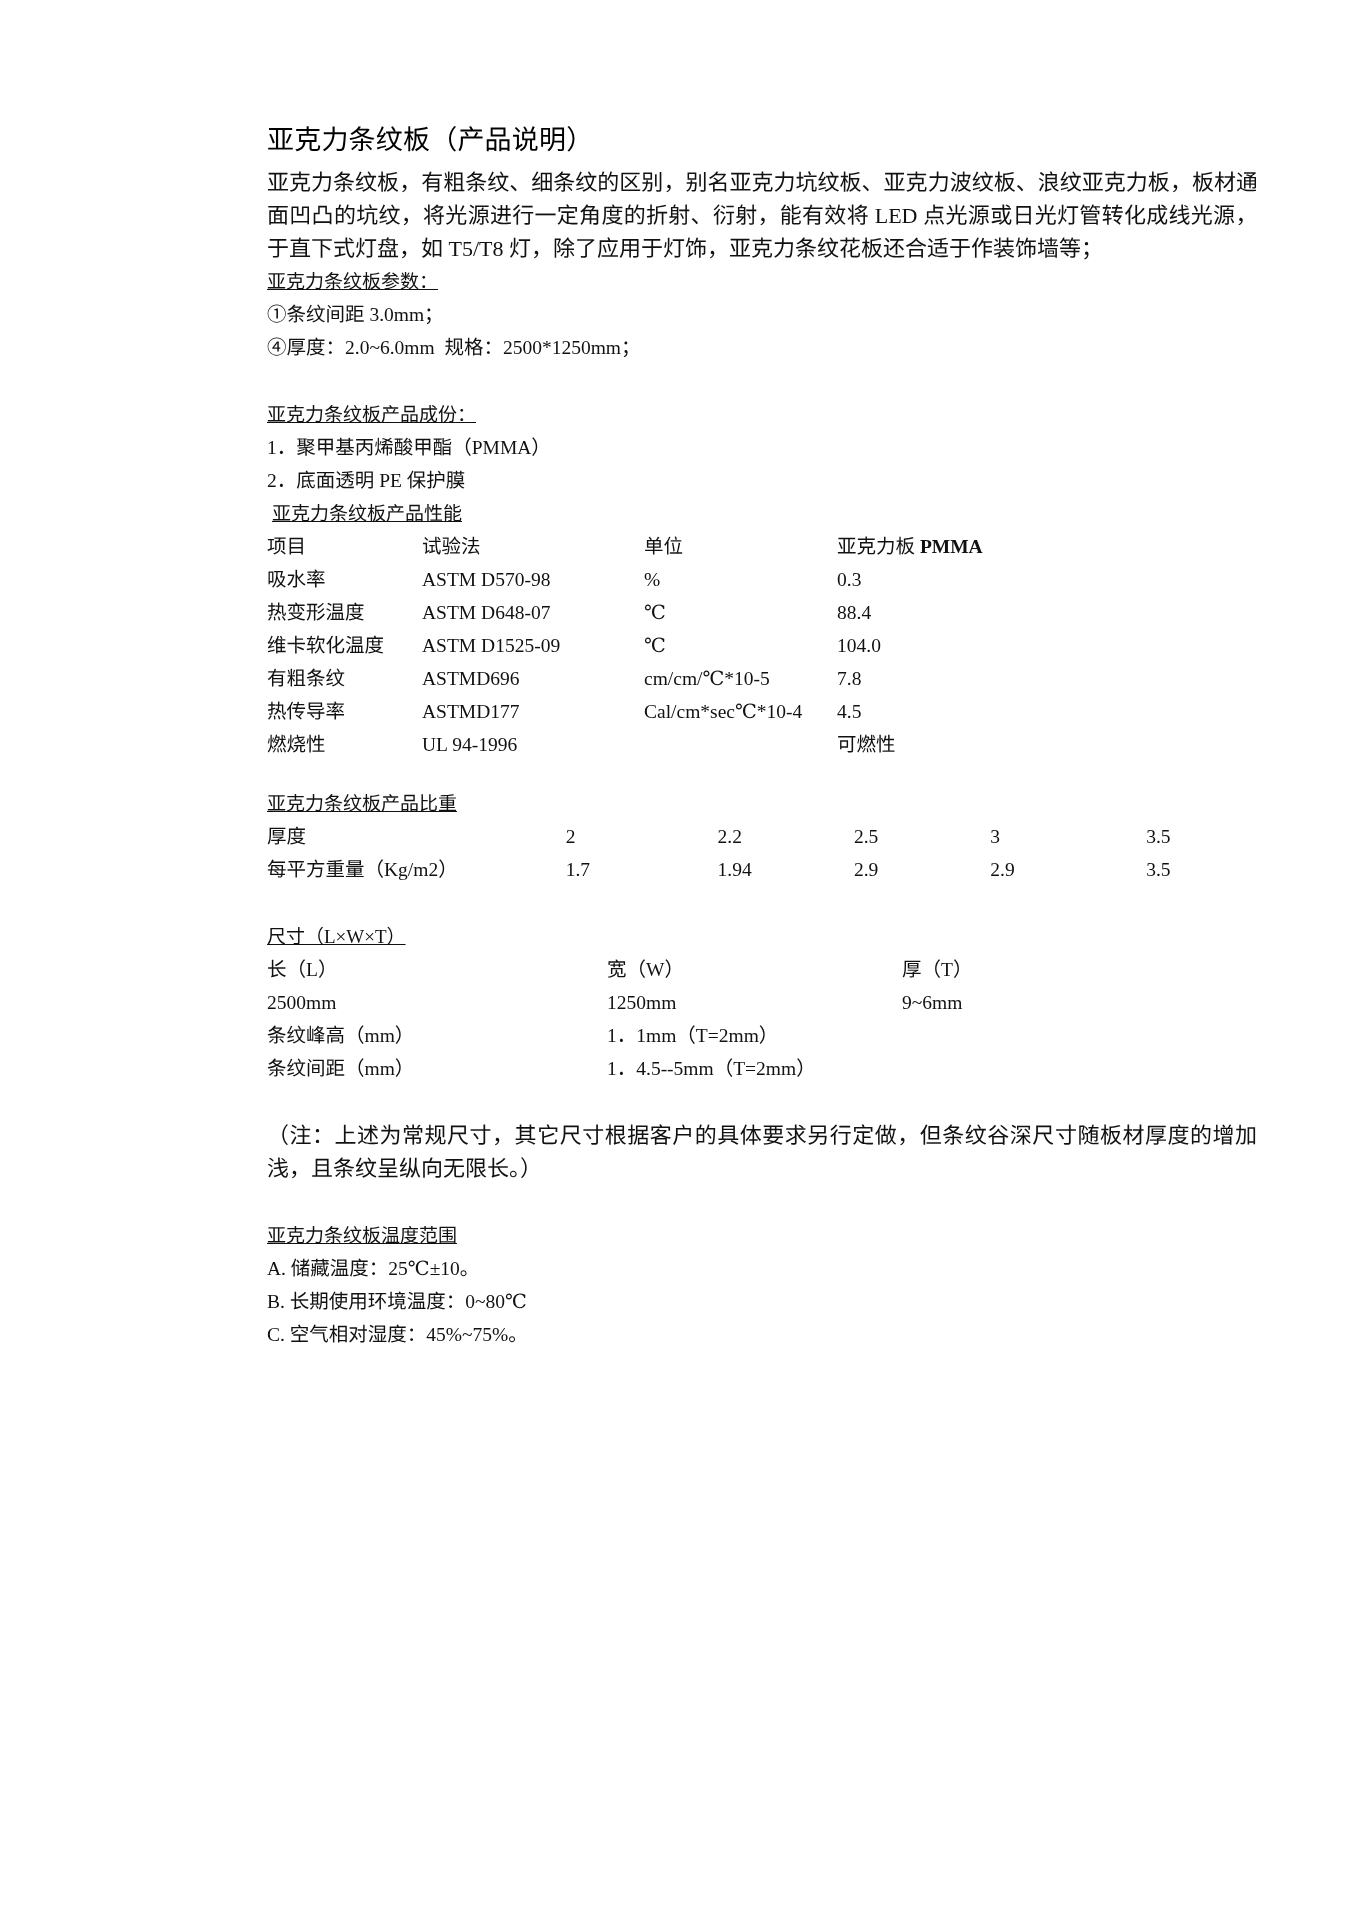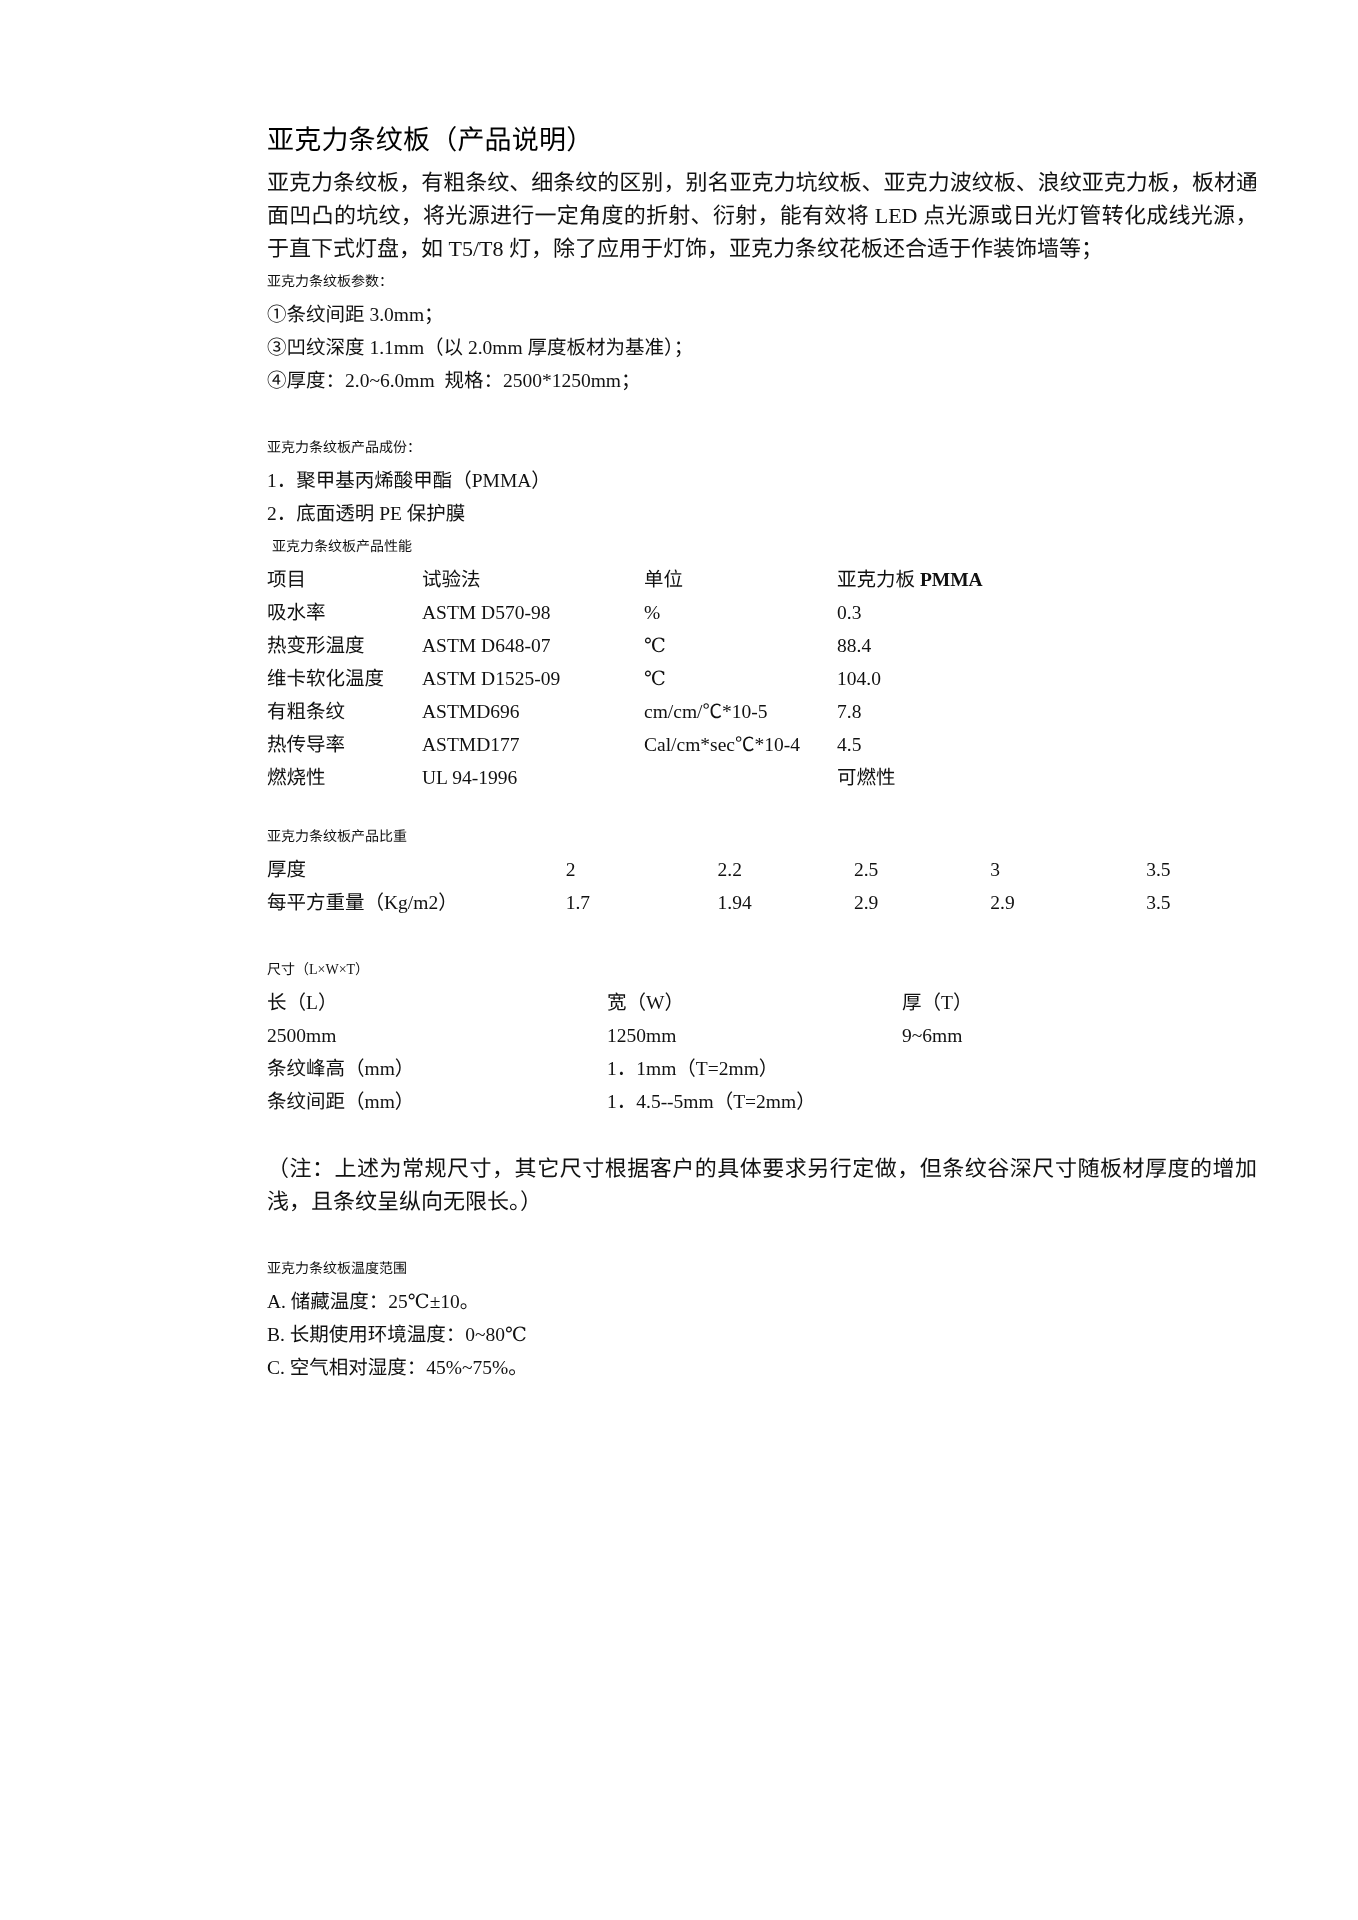--- a/index.html
+++ b/index.html
@@ -45,24 +45,25 @@
     color: #111;
   }
   .line {
     font-size: 19.5px;
     line-height: 33px;
     margin: 0;
     white-space: pre-wrap;
     color: #111;
   }
   .sec-head {
-    font-size: 14px;
-    line-height: 33px;
-    margin: 0;
-    color: #111;
+    font-size: 19px;
+    line-height: 33px;
+    margin: 0;
+    color: #111;
+    text-decoration: underline;
   }
   .indent-sm { padding-left: 5px; }
 
   .spacer-lg { height: 34px; }
   .spacer-md { height: 26px; }
 
   
   table.cols {
     border-collapse: collapse;
     width: 100%;
@@ -94,35 +95,34 @@
   .wt col.w2 { width: 105px; }
   .wt col.w3 { width: 105px; }
   .wt col.w4 { width: 120px; }
   .wt col.w5 { width: 120px; }
 
   
   .sz col.s0 { width: 340px; }
   .sz col.s1 { width: 295px; }
   .sz col.s2 { width: 400px; }
 
-  .nowrap { white-space: nowrap; font-family: Liberation Serif, serif; }
+  .nowrap { white-space: nowrap; }
 </style>
 </head>
 <body>
 
 <div class="page">
   <div class="content">
 
     <h1 class="doc-title">亚克力条纹板（产品说明）</h1>
 
     <p class="para">亚克力条纹板，有粗条纹、细条纹的区别，别名亚克力坑纹板、亚克力波纹板、浪纹亚克力板，板材通过表面凹凸的坑纹，将光源进行一定角度的折射、衍射，能有效将 LED 点光源或日光灯管转化成线光源，适用于直下式灯盘，如 T5/T8 灯，除了应用于灯饰，亚克力条纹花板还合适于作装饰墙等；</p>
 
     <p class="sec-head">亚克力条纹板参数：</p>
     <p class="line">①条纹间距 3.0mm；</p>
-    <p class="line">③凹纹深度 1.1mm（以 2.0mm 厚度板材为基准）；</p>
     <p class="line">④厚度：2.0~6.0mm  规格：2500*1250mm；</p>
 
     <div class="spacer-lg"></div>
 
     <p class="sec-head">亚克力条纹板产品成份：</p>
     <p class="line">1．聚甲基丙烯酸甲酯（PMMA）</p>
     <p class="line">2．底面透明 PE 保护膜</p>
 
     <p class="sec-head indent-sm">亚克力条纹板产品性能</p>
 

